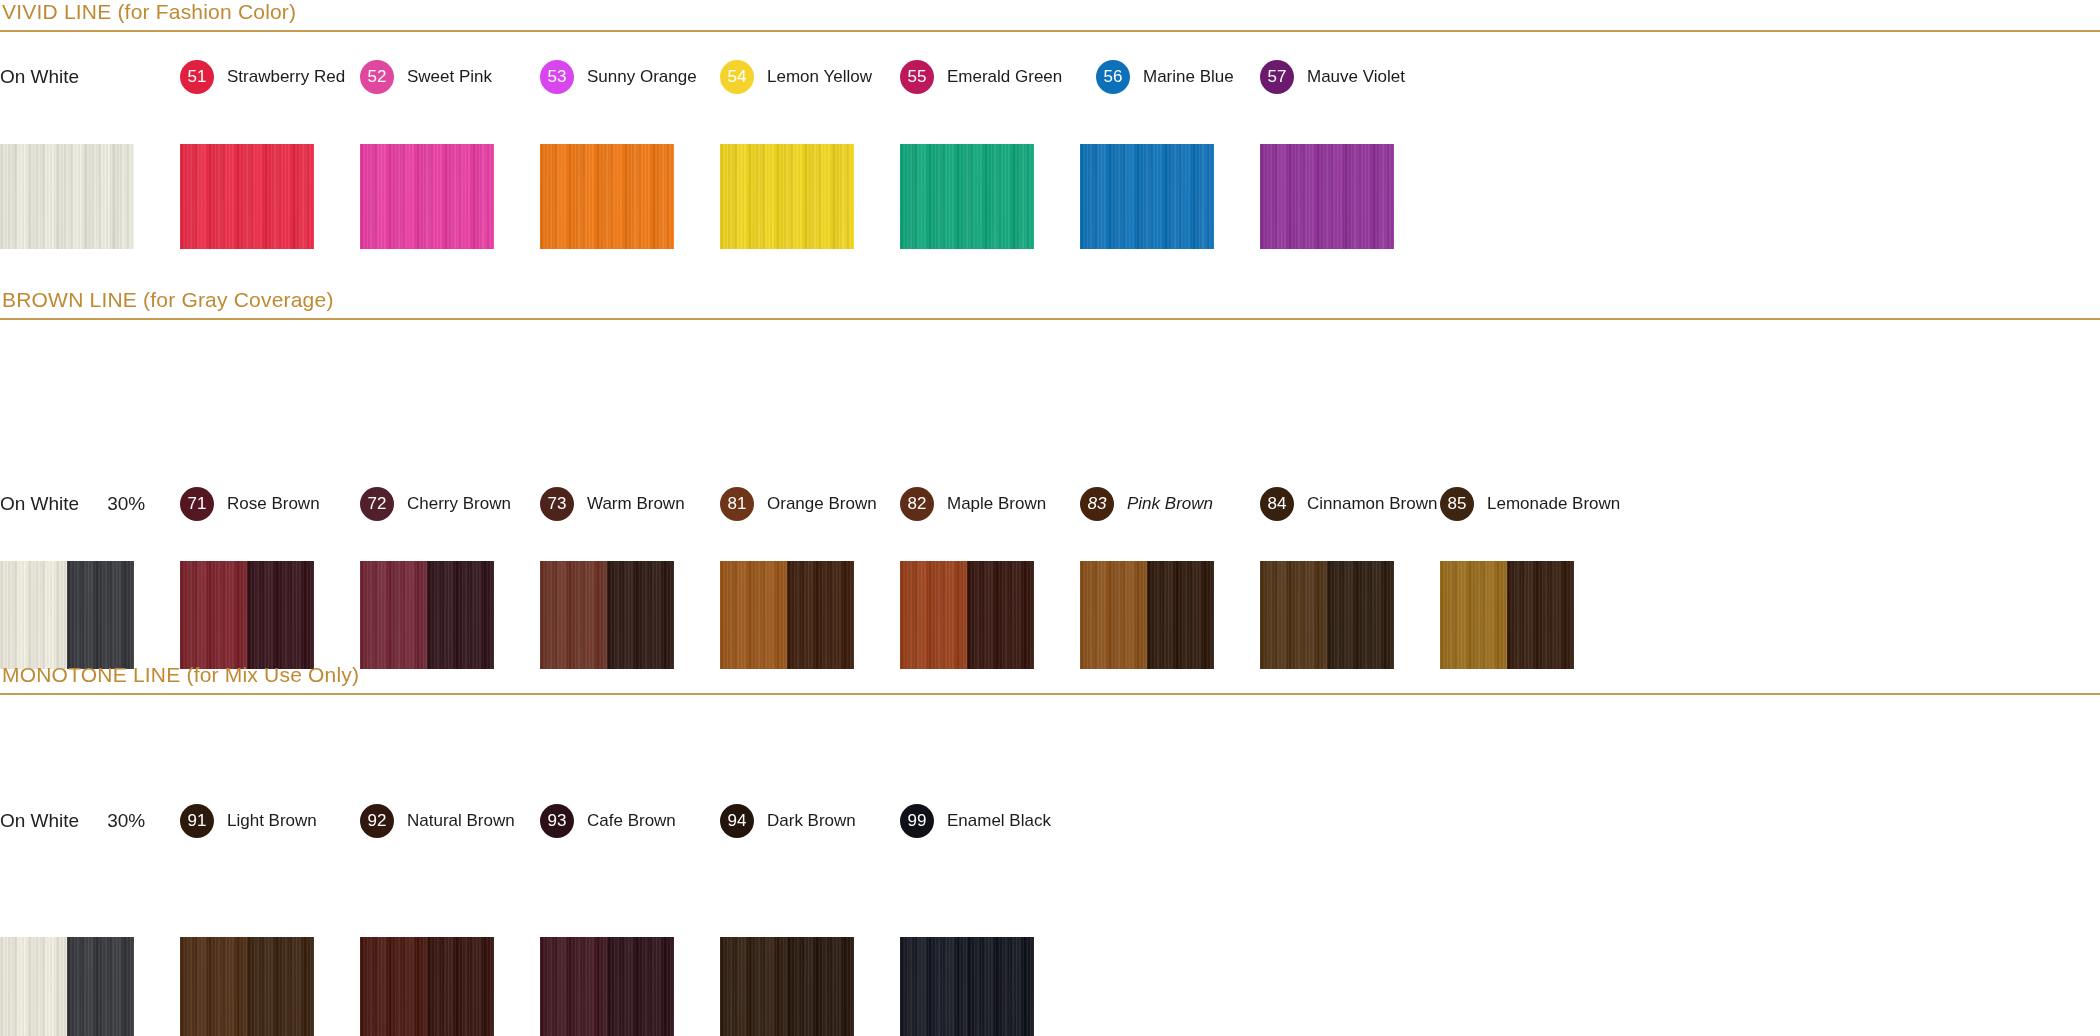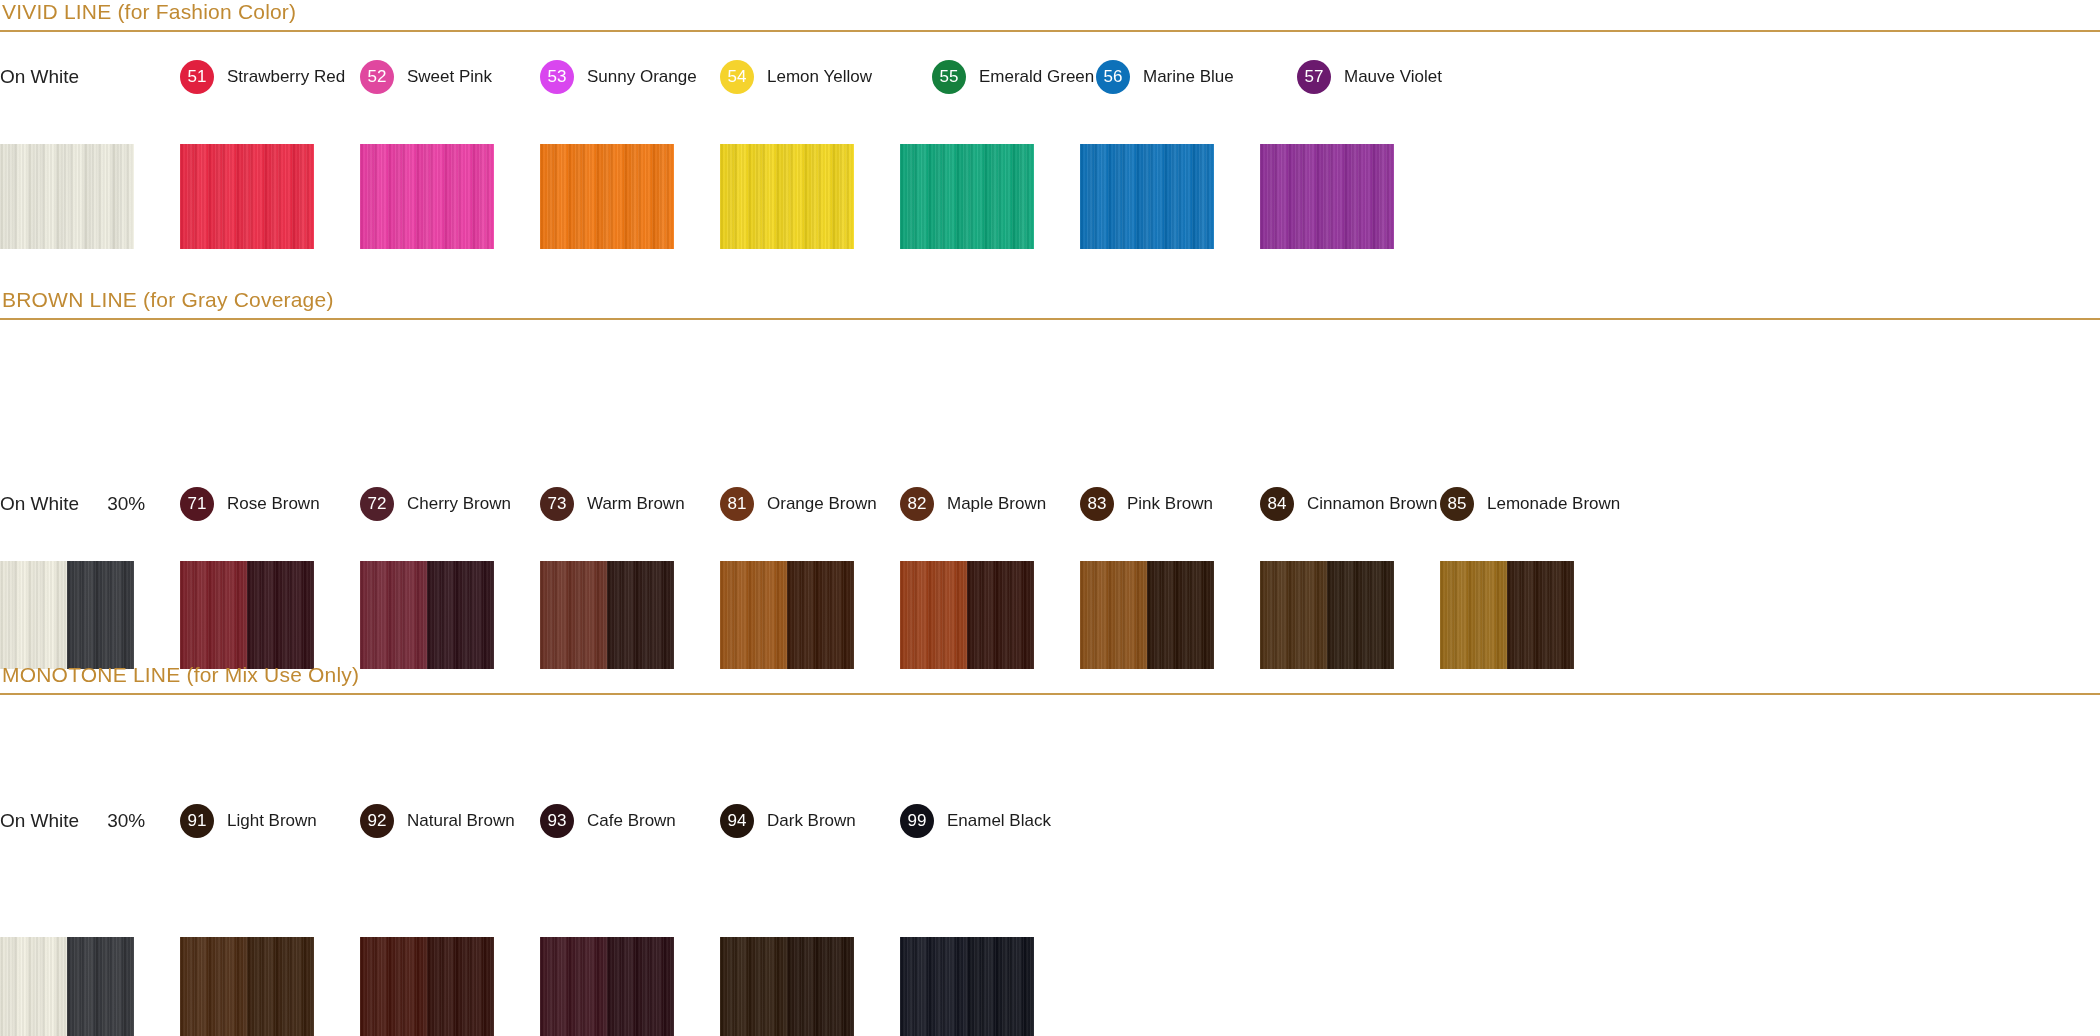--- a/index.html
+++ b/index.html
@@ -135,28 +135,28 @@
       </div>
       <div class="label-cell" style="left: 540px;">
         <div class="badge" style="background: #d946ef;">53</div>
         <span class="sw-name">Sunny Orange</span>
       </div>
       <div class="label-cell" style="left: 720px;">
         <div class="badge" style="background: rgb(245, 211, 45);">54</div>
         <span class="sw-name">Lemon Yellow</span>
       </div>
       <div class="label-cell" style="left: 900px;">
-        <div class="badge" style="background: #15803d; margin-left: 32px;">55</div>
+        <div class="badge" style="background: #be185d;">55</div>
         <span class="sw-name">Emerald Green</span>
       </div>
       <div class="label-cell" style="left: 1080px; margin-left: 16px;">
         <div class="badge" style="background: rgb(13, 113, 185);">56</div>
         <span class="sw-name">Marine Blue</span>
       </div>
-      <div class="label-cell" style="left: 1260px; margin-left: 37px;">
+      <div class="label-cell" style="left: 1260px;">
         <div class="badge" style="background: rgb(107, 26, 110);">57</div>
         <span class="sw-name">Mauve Violet</span>
       </div>
     </div>
     <div class="row swatches" style="top: 110px; height: 105px;">
       <div class="swatch" style="left: 0px; width: 134px; height: 105px;">
         <div class="half" style="width: 100%; background: rgb(239, 238, 225);"></div>
       </div>
       <div class="swatch" style="left: 180px; width: 134px; height: 105px;">
         <div class="half" style="width: 100%; background: rgb(239, 40, 69);"></div>
@@ -202,21 +202,21 @@
         <span class="sw-name">Warm Brown</span>
       </div>
       <div class="label-cell" style="left: 720px;">
         <div class="badge" style="background: rgb(111, 53, 24);">81</div>
         <span class="sw-name">Orange Brown</span>
       </div>
       <div class="label-cell" style="left: 900px;">
         <div class="badge" style="background: rgb(93, 45, 23);">82</div>
         <span class="sw-name">Maple Brown</span>
       </div>
-      <div class="label-cell" style="left: 1080px;">
+      <div class="label-cell" style="left: 1080px; font-style: italic;">
         <div class="badge" style="background: rgb(69, 35, 14);">83</div>
         <span class="sw-name">Pink Brown</span>
       </div>
       <div class="label-cell" style="left: 1260px;">
         <div class="badge" style="background: rgb(56, 32, 15);">84</div>
         <span class="sw-name">Cinnamon Brown</span>
       </div>
       <div class="label-cell" style="left: 1440px;">
         <div class="badge" style="background: rgb(62, 37, 17);">85</div>
         <span class="sw-name">Lemonade Brown</span>

